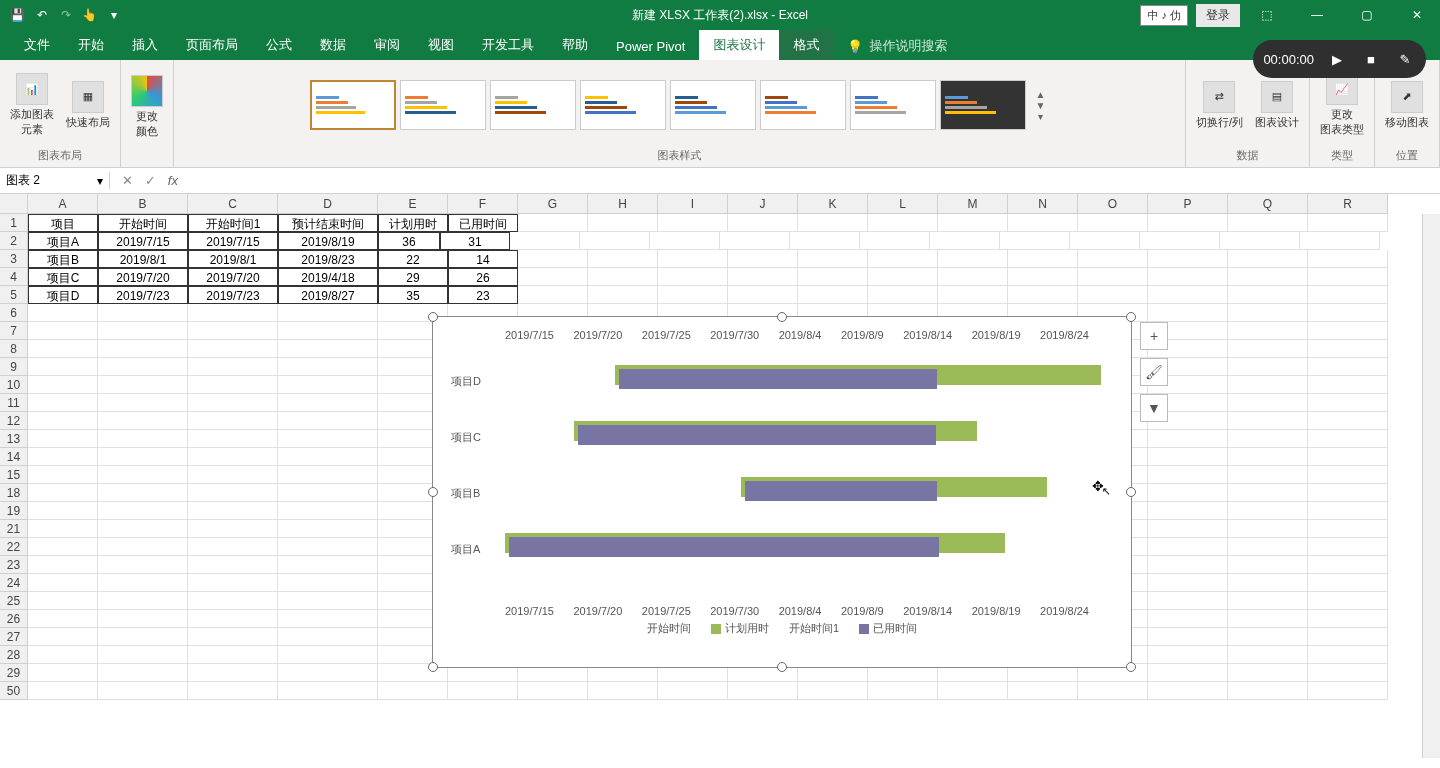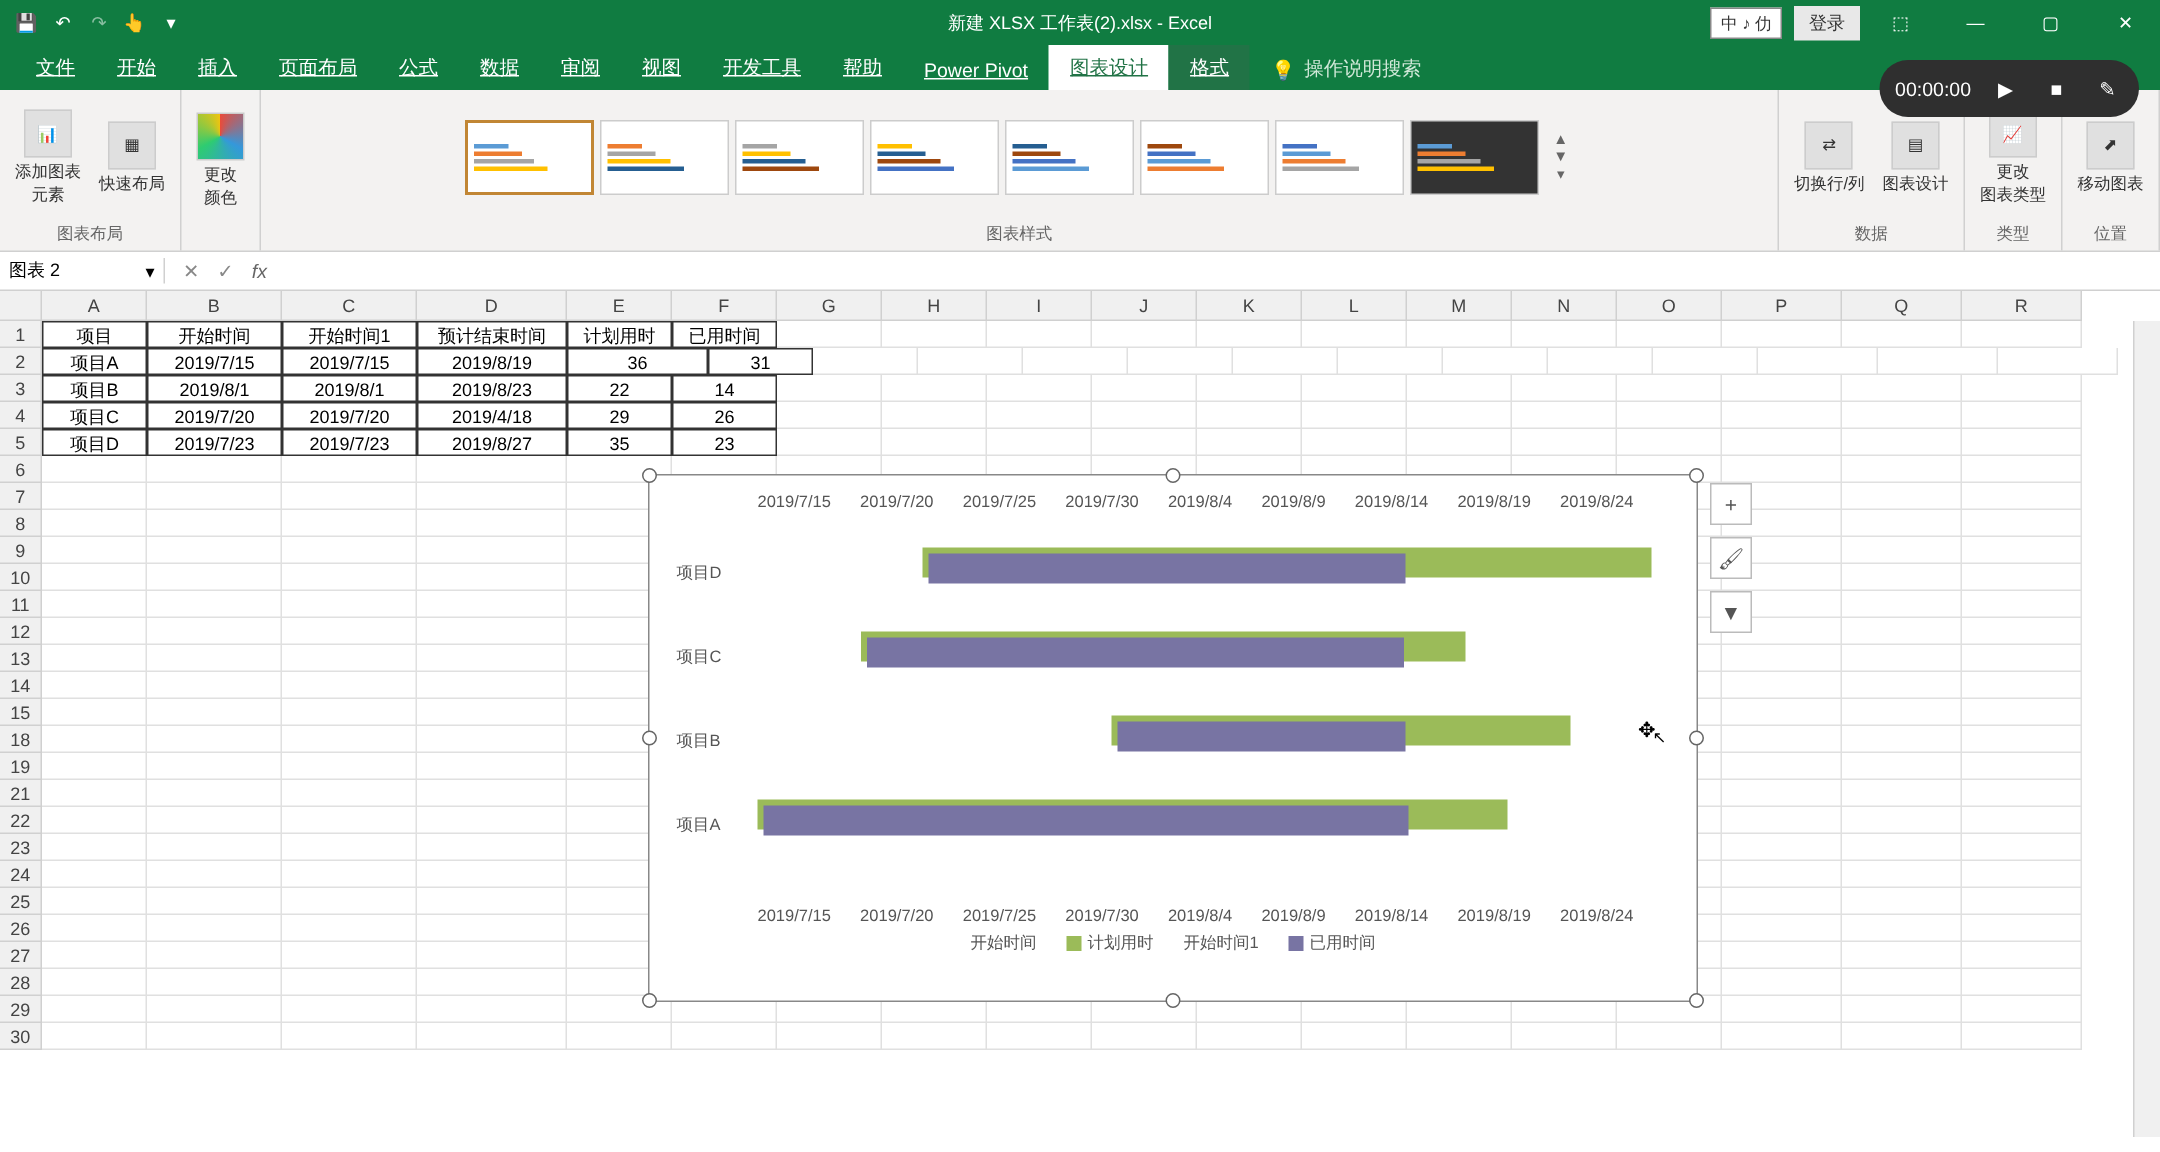--- a/index.html
+++ b/index.html
@@ -10,21 +10,21 @@
 .qat { display: flex; align-items: center; gap: 8px; padding-left: 10px; }
 .qat-icon { width: 16px; height: 16px; display: flex; align-items: center; justify-content: center; cursor: pointer; color: #fff; }
 .title-center { position: absolute; left: 50%; transform: translateX(-50%); }
 .title-right { position: absolute; right: 0; display: flex; align-items: center; gap: 4px; }
 .login-box { background: #e8e8e8; color: #333; padding: 3px 10px; font-size: 12px; }
 .ime-box { background: #fff; color: #333; padding: 2px 6px; font-size: 11px; border: 1px solid #888; margin-right: 4px; }
 .win-btn { width: 46px; height: 30px; display: flex; align-items: center; justify-content: center; color: #fff; cursor: pointer; }
 
 
 .menubar { height: 30px; background: #107c41; display: flex; align-items: flex-end; color: #fff; font-size: 13px; padding-left: 10px; }
-.menu-item { padding: 6px 14px; cursor: pointer; text-decoration: underline; }
+.menu-item { padding: 6px 14px; cursor: pointer; }
 .menu-item.active { background: #217346; }
 .menu-item.light { background: #fff; color: #217346; }
 .tell-me { display: flex; align-items: center; gap: 6px; color: #d0e8d8; margin-left: 14px; padding-bottom: 5px; }
 
 
 .ribbon { height: 108px; background: #f3f2f1; border-bottom: 1px solid #d0d0d0; display: flex; }
 .ribbon-group { border-right: 1px solid #d0d0d0; display: flex; flex-direction: column; align-items: center; justify-content: space-between; padding: 4px 6px 2px 6px; }
 .ribbon-group-content { display: flex; align-items: center; gap: 4px; flex: 1; }
 .ribbon-group-label { font-size: 11px; color: #666; padding: 2px 0; }
 .ribbon-btn { display: flex; flex-direction: column; align-items: center; gap: 2px; cursor: pointer; padding: 2px 4px; font-size: 11px; color: #333; }
@@ -298,21 +298,21 @@
         <div class="cell" style="width: 80px;"></div>
         <div class="cell" style="width: 80px;"></div>
         <div class="cell" style="width: 80px;"></div>
       </div>
       <div class="row">
         <div class="row-h">2</div>
         <div class="cell b" style="width: 70px;">项目A</div>
         <div class="cell b" style="width: 90px;">2019/7/15</div>
         <div class="cell b" style="width: 90px;">2019/7/15</div>
         <div class="cell b" style="width: 100px;">2019/8/19</div>
-        <div class="cell b" style="width: 94px;">36</div>
+        <div class="cell b" style="width: 62px;">36</div>
         <div class="cell b" style="width: 70px;">31</div>
         <div class="cell" style="width: 70px;"></div>
         <div class="cell" style="width: 70px;"></div>
         <div class="cell" style="width: 70px;"></div>
         <div class="cell" style="width: 70px;"></div>
         <div class="cell" style="width: 70px;"></div>
         <div class="cell" style="width: 70px;"></div>
         <div class="cell" style="width: 70px;"></div>
         <div class="cell" style="width: 70px;"></div>
         <div class="cell" style="width: 70px;"></div>
@@ -818,21 +818,21 @@
         <div class="cell" style="width: 70px;"></div>
         <div class="cell" style="width: 70px;"></div>
         <div class="cell" style="width: 70px;"></div>
         <div class="cell" style="width: 70px;"></div>
         <div class="cell" style="width: 70px;"></div>
         <div class="cell" style="width: 80px;"></div>
         <div class="cell" style="width: 80px;"></div>
         <div class="cell" style="width: 80px;"></div>
       </div>
       <div class="row">
-        <div class="row-h">30</div>
+        <div class="row-h">50</div>
         <div class="cell" style="width: 70px;"></div>
         <div class="cell" style="width: 90px;"></div>
         <div class="cell" style="width: 90px;"></div>
         <div class="cell" style="width: 100px;"></div>
         <div class="cell" style="width: 70px;"></div>
         <div class="cell" style="width: 70px;"></div>
         <div class="cell" style="width: 70px;"></div>
         <div class="cell" style="width: 70px;"></div>
         <div class="cell" style="width: 70px;"></div>
         <div class="cell" style="width: 70px;"></div>

